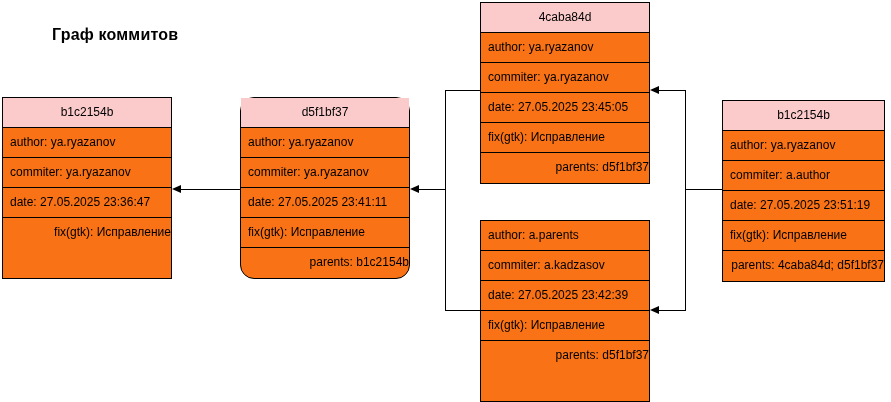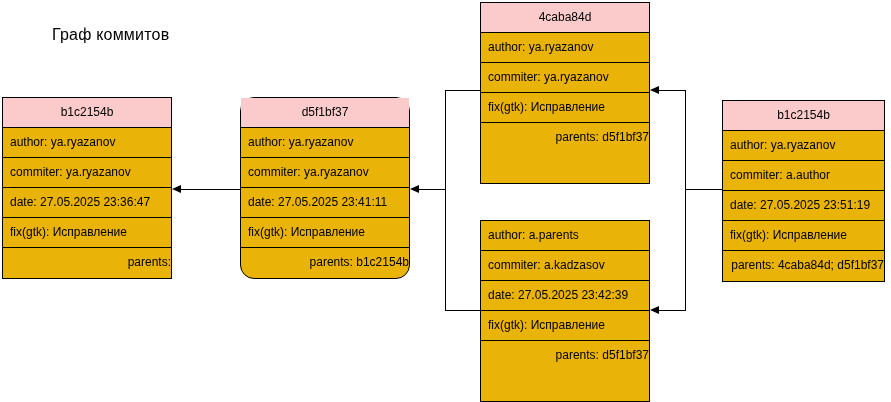--- a/index.html
+++ b/index.html
@@ -11,30 +11,30 @@
     font-family: "Liberation Sans", sans-serif;
     font-size: 12px;
     color: #000;
     overflow: hidden;
   }
   .title {
     position: absolute;
     left: 52px;
     top: 26px;
     font-size: 16px;
-    font-weight: normal;
+    font-weight: bold;
     letter-spacing: 0.2px;
   }
   .node {
     position: absolute;
     width: 170px;
     height: 182px;
     box-sizing: border-box;
     border: 1px solid var(--node-border, #000000);
-    background: #eab308;
+    background: #f97316;
   }
   .node.narrow { width: 163px; }
   .hdr {
     height: 30px;
     box-sizing: border-box;
     border-bottom: 1px solid var(--node-border, #000000);
     background: var(--node-header-fill, #fbcbcb);
     text-align: center;
     line-height: 29px;
     white-space: nowrap;
@@ -68,36 +68,36 @@
 <div class="canvas">
 
   <div class="title">Граф коммитов</div>
 
   <div class="node" style="left:2px; top:97px;">
     <div class="hdr">b1c2154b</div>
     <div class="row">author: ya.ryazanov</div>
     <div class="row">commiter: ya.ryazanov</div>
     <div class="row">date: 27.05.2025 23:36:47</div>
     <div class="row">fix(gtk): Исправление</div>
-    <div class="row">parents:</div>
   </div>
 
   <div class="node" style="left:240px; top:97px;border-radius:14px;">
     <div class="hdr">d5f1bf37</div>
     <div class="row">author: ya.ryazanov</div>
     <div class="row">commiter: ya.ryazanov</div>
     <div class="row">date: 27.05.2025 23:41:11</div>
     <div class="row">fix(gtk): Исправление</div>
     <div class="row">parents: b1c2154b</div>
   </div>
 
   <div class="node" style="left:480px; top:2px;">
     <div class="hdr">4caba84d</div>
     <div class="row">author: ya.ryazanov</div>
     <div class="row">commiter: ya.ryazanov</div>
+    <div class="row">date: 27.05.2025 23:45:05</div>
     <div class="row">fix(gtk): Исправление</div>
     <div class="row">parents: d5f1bf37</div>
   </div>
 
   <div class="node" style="left:480px; top:220px;">
     <div class="row">author: a.parents</div>
     <div class="row">commiter: a.kadzasov</div>
     <div class="row">date: 27.05.2025 23:42:39</div>
     <div class="row">fix(gtk): Исправление</div>
     <div class="row">parents: d5f1bf37</div>

